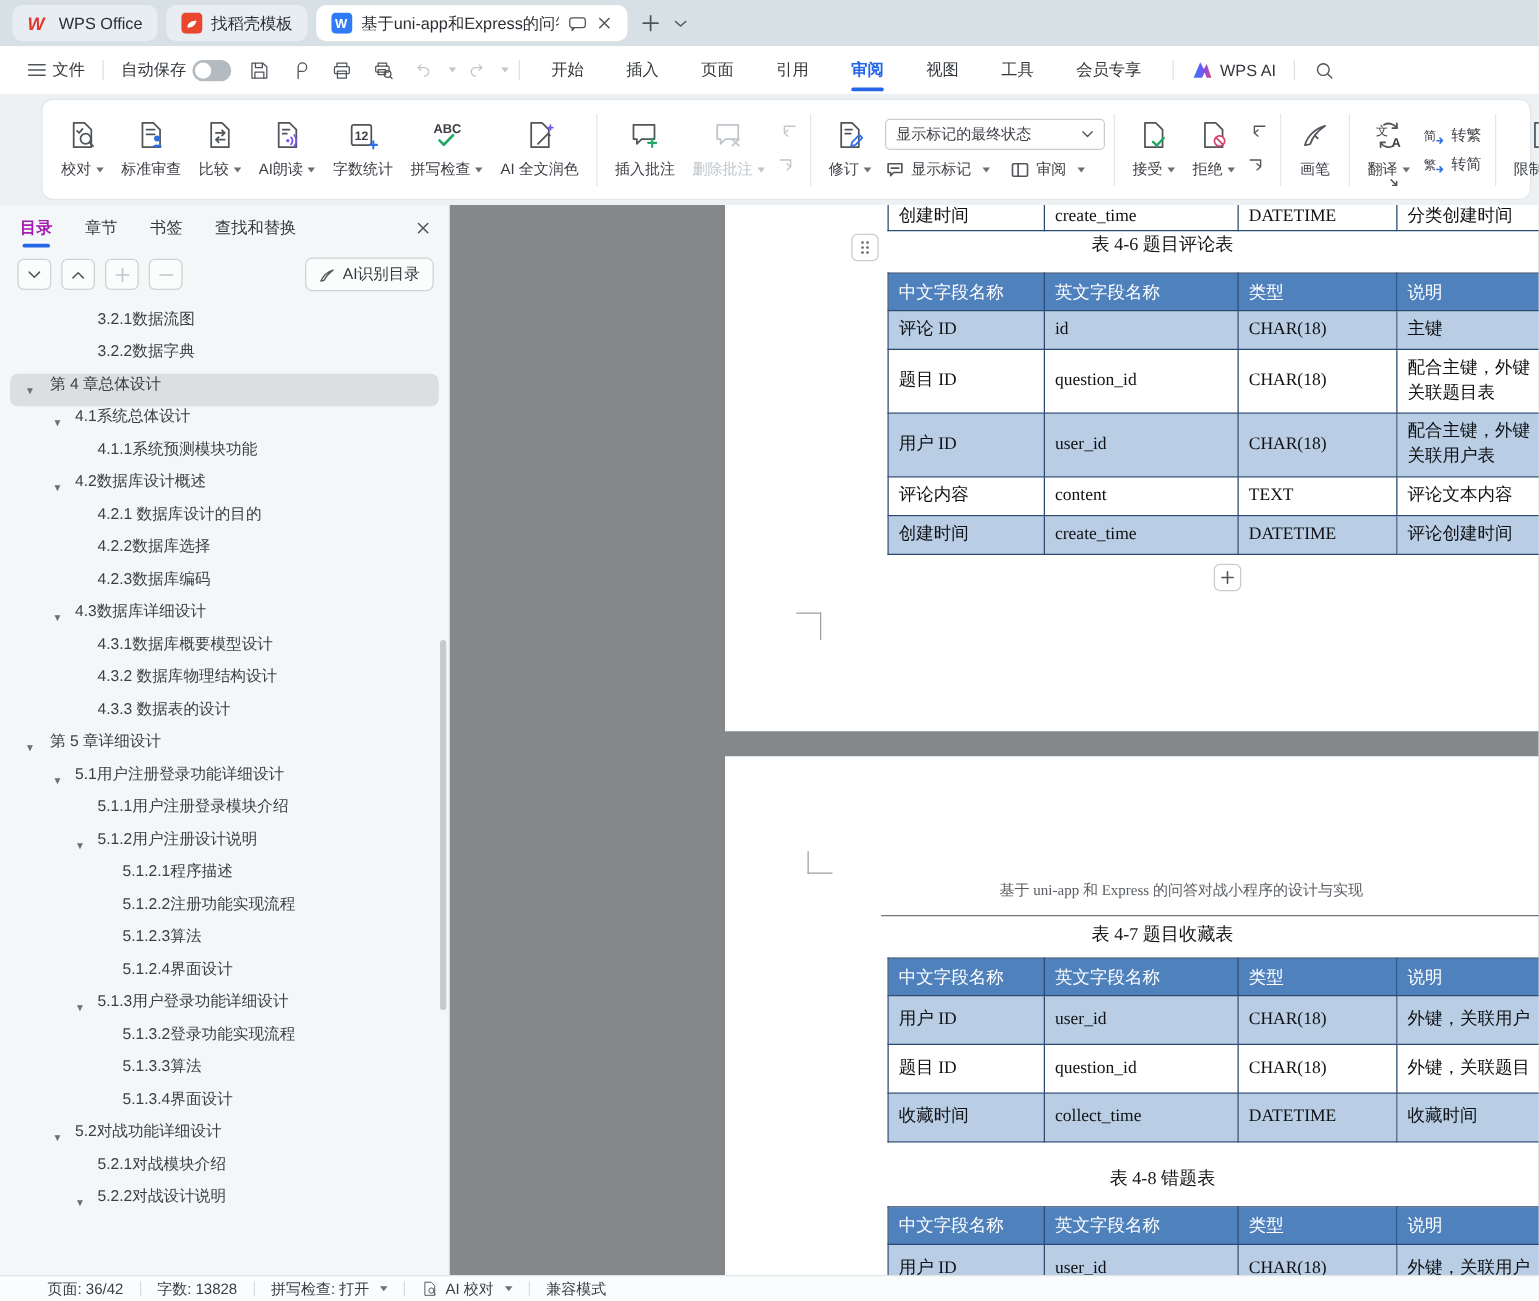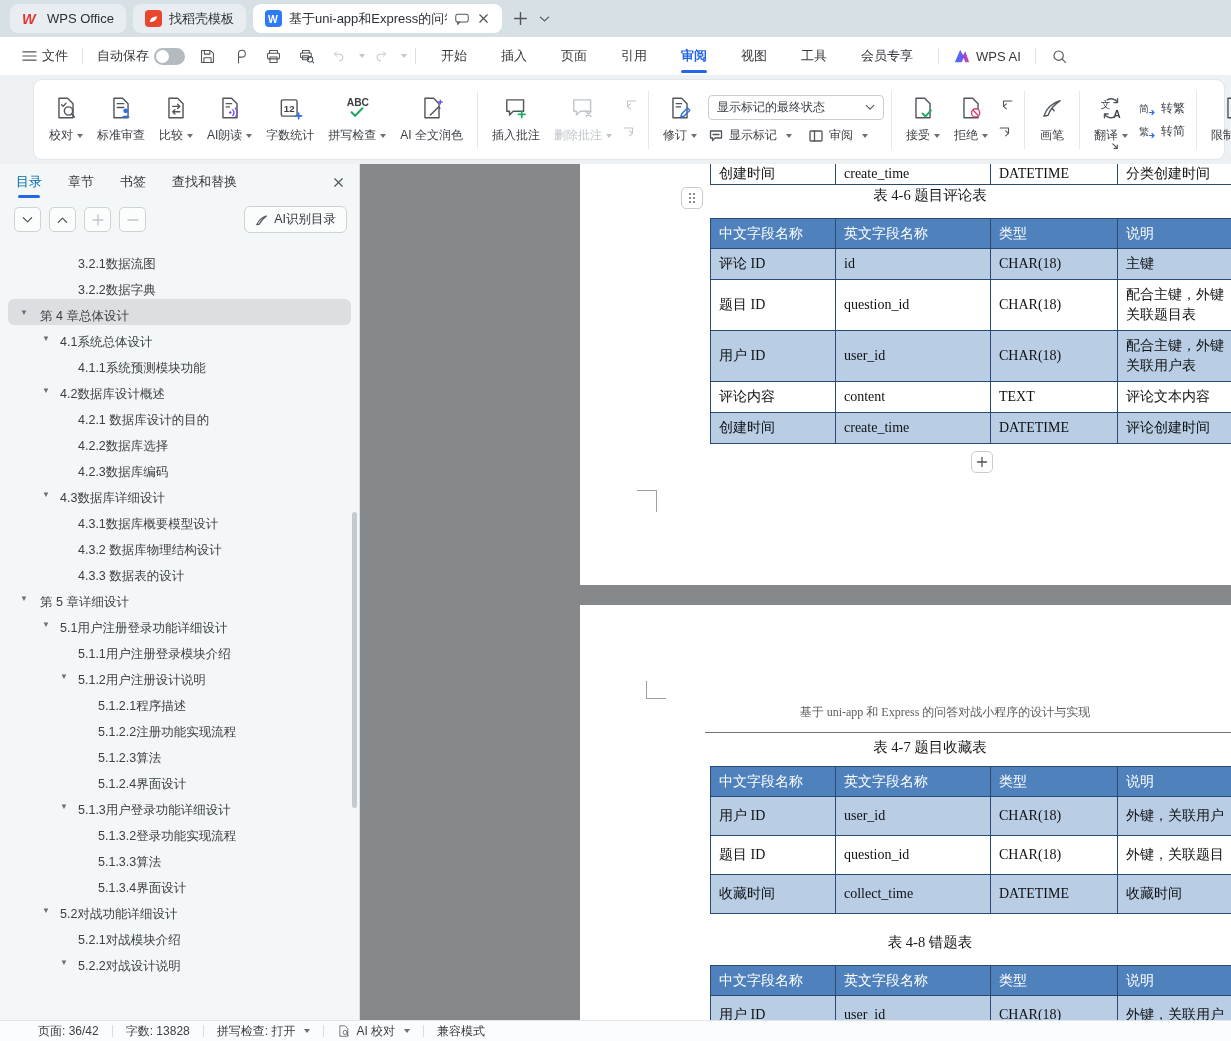--- a/index.html
+++ b/index.html
@@ -39,28 +39,28 @@
   .rev-col{display:flex;flex-direction:column;gap:7px;justify-content:center;margin-left:4px}
   .dropdown{width:176px;height:25px;border:1px solid #c8cdd1;border-radius:4px;background:#fff;display:flex;align-items:center;justify-content:space-between;padding:0 8px;font-size:12px;color:#3b3f44;white-space:nowrap}
   .smallrow{display:flex;gap:16px;align-items:center}
   .sitem{display:flex;align-items:center;gap:5px;font-size:12px;color:#3b3f44;white-space:nowrap}
   .cjk-col{display:flex;flex-direction:column;gap:6px;justify-content:center;margin:0 4px}
   .expand-corner{position:absolute;right:104px;bottom:8px;color:#9aa0a5;font-size:10px;line-height:10px}
   
   #sidebar{left:0;top:164px;width:360px;height:856px;background:#f4f7f8;border-right:1px solid #d9dee1}
   .stabs{position:absolute;left:16px;top:5px;right:14px;display:flex;gap:26px;font-size:13px;color:#34383c;align-items:center;height:26px}
   .stab{position:relative;cursor:default}
-  .stab.active{color:#0369a1;font-weight:400}
+  .stab.active{color:#a21caf;font-weight:700}
   .stab.active::after{content:"";position:absolute;left:2px;right:2px;bottom:-7px;height:3px;border-radius:2px;background:#2566e8}
   .sclose{margin-left:auto;color:#5a6065}
   .stoolbar{position:absolute;left:14px;top:42px;right:12px;display:flex;gap:8px;align-items:center}
   .sqbtn{width:27px;height:25px;border:1px solid #ccd2d6;border-radius:5px;background:#fbfdfd;display:flex;align-items:center;justify-content:center}
   .aibtn{margin-left:auto;height:27px;border:1px solid #ccd2d6;border-radius:6px;display:flex;align-items:center;gap:5px;padding:0 10px;font-size:12.5px;color:#34383c;background:#fbfdfd}
   #toc{position:absolute;left:0;top:74px;right:0}
-  .toc-item{height:26px;display:flex;align-items:flex-end;font-size:12.5px;color:#3c4043;position:relative;border-radius:6px;margin:0 8px;white-space:nowrap;cursor:default}
+  .toc-item{height:26px;display:flex;align-items:flex-start;font-size:12.5px;color:#3c4043;position:relative;border-radius:6px;margin:0 8px;white-space:nowrap;cursor:default}
   .toc-item.sel{background:#dcdfe2}
   .tri{position:absolute;font-size:8px;color:#6b7075;top:9px}
   .lvl1{padding-left:32px}.lvl1 .tri{left:12px}
   .lvl2{padding-left:52px}.lvl2 .tri{left:34px}
   .lvl3{padding-left:70px}.lvl3 .tri{left:52px}
   .lvl4{padding-left:90px}
   .toc-item.clipped{height:9px;overflow:hidden}
   #sscroll{position:absolute;left:352px;top:348px;width:5px;height:296px;border-radius:3px;background:#c4cacd}
   
   #docarea{left:360px;top:164px;width:871px;height:856px;background:#85888b;overflow:hidden}

